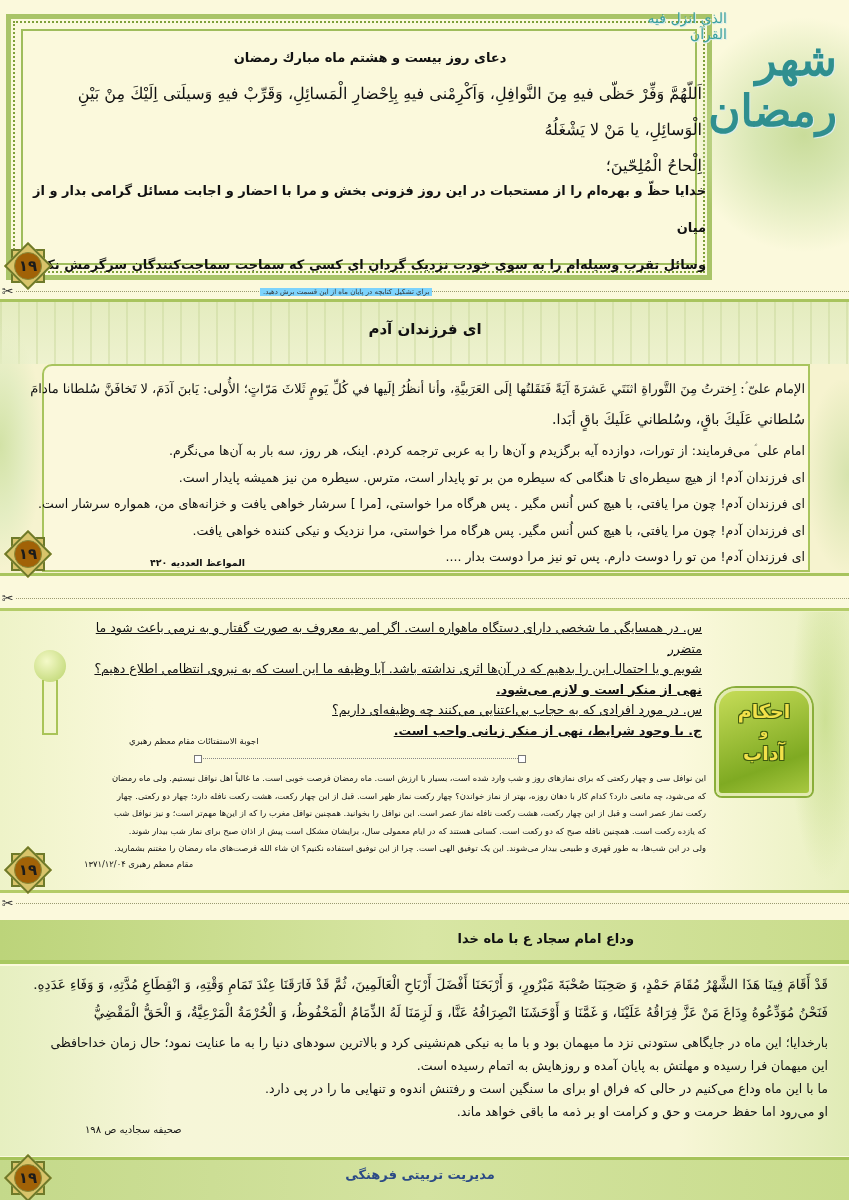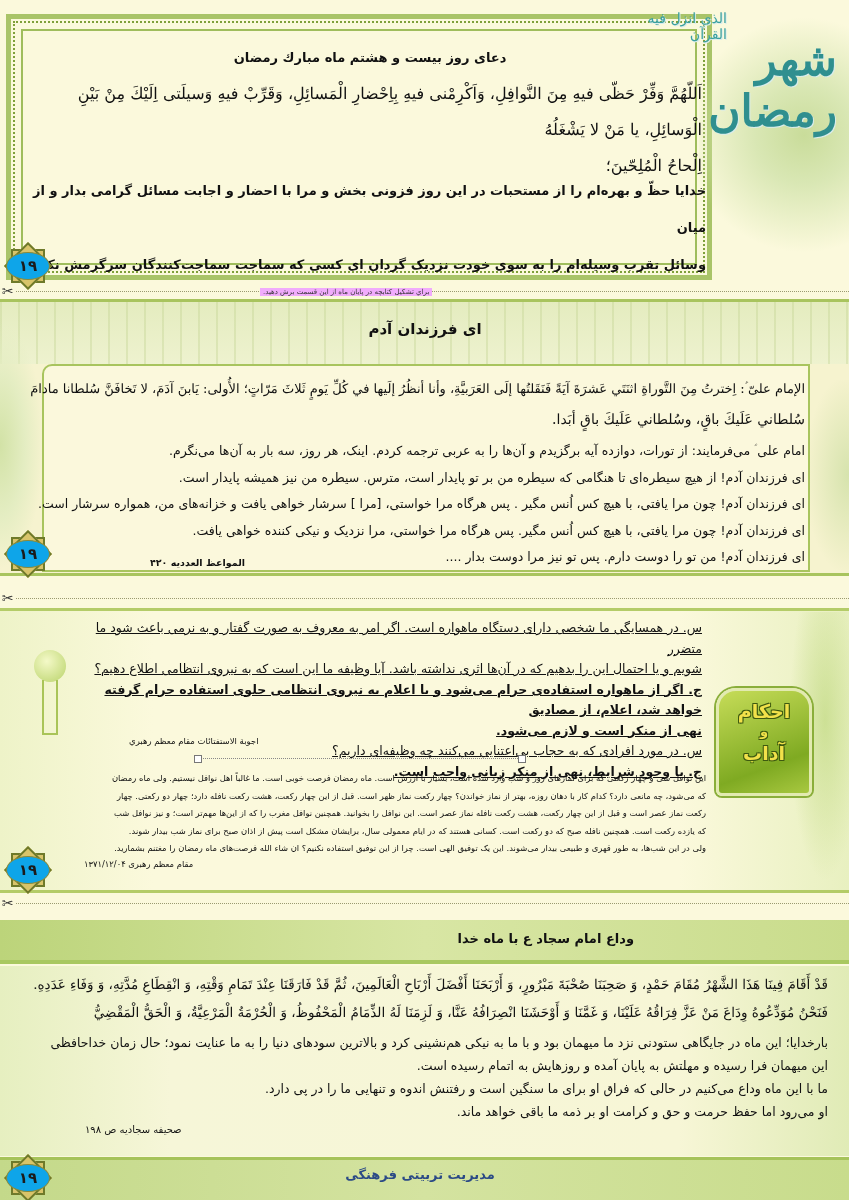--- a/index.html
+++ b/index.html
@@ -54,32 +54,32 @@
     width: 44px; height: 44px;
     display: flex; align-items: center; justify-content: center;
     font-weight: bold; font-size: 15px; color: #1b1b1b;
     direction: ltr;
   }
   .badge::before, .badge::after {
     content: ""; position: absolute; inset: 5px;
     background: #d8c46a; border: 2px solid #6e7a2a;
   }
   .badge::after { transform: rotate(45deg); }
-  .badge span { position: relative; z-index: 2; background: #0ea5e9; border-radius: 50%; width: 44px; height: 28px; display:flex; align-items:center; justify-content:center; border: 1px solid #8a8a3a; }
+  .badge span { position: relative; z-index: 2; background: #a16207; border-radius: 50%; width: 28px; height: 28px; display:flex; align-items:center; justify-content:center; border: 1px solid #8a8a3a; }
 
   .cutline {
     left: 16px; width: 833px; height: 1px;
     border-top: 1px dotted #9a9a70;
   }
   .scissors {
     left: 2px; width: 16px; height: 14px;
     font-size: 14px; line-height: 14px; color: #333; direction: ltr;
   }
   .cut-note {
-    left: 260px; top: 288px; font-size: 7px; color: #333; background: #f0abfc; padding: 0 3px;
+    left: 260px; top: 288px; font-size: 7px; color: #333; background: #7dd3fc; padding: 0 3px;
   }
 
   
   .sec2 {
     left: 0; top: 299px; width: 849px; height: 277px;
     background: #f6f3cf;
     border-top: 3px solid #a8c45e;
     border-bottom: 3px solid #a8c45e;
   }
   .sec2-band {
@@ -253,21 +253,20 @@
     <div class="stand"></div>
 </div>
 <div class="abs ahkam">
   <span class="a1">احکام</span>
   <span class="a2">و</span>
   <span class="a1">آداب</span>
 </div>
 <div class="abs s3-qa">
   <div class="s3-line">س. در همسایگی ما شخصی دارای دستگاه ماهواره است. اگر امر به معروف به صورت گفتار و به نرمی باعث شود ما متضرر</div>
   <div class="s3-line">شویم و یا احتمال این را بدهیم که در آن‌ها اثری نداشته باشد. آیا وظیفه ما این است که به نیروی انتظامی اطلاع دهیم؟</div>
-  <div class="s3-line bold">ج. اگر از ماهواره استفاده‌ی حرام می‌شود و با اعلام به نیروی انتظامی جلوی استفاده حرام گرفته خواهد شد، اعلام، از مصادیق</div>
   <div class="s3-line bold">نهی از منکر است و لازم می‌شود.</div>
   <div class="s3-line">س. در مورد افرادی که به حجاب بی‌اعتنایی می‌کنند چه وظیفه‌ای داریم؟</div>
   <div class="s3-line bold">ج. با وجود شرایط، نهی از منکر زبانی واجب است.</div>
 </div>
 <div class="abs s3-src1">اجوبة الاستفتائات مقام معظم رهبري</div>
 <div class="abs s3-divider"></div>
 <div class="abs s3-para">
   <div class="s3-pline">این نوافل سی و چهار رکعتی که برای نمازهای روز و شب وارد شده است، بسیار با ارزش است. ماه رمضان فرصت خوبی است. ما غالباً اهل نوافل نیستیم. ولی ماه رمضان</div>
   <div class="s3-pline">که می‌شود، چه مانعی دارد؟ کدام کار با دهان روزه، بهتر از نماز خواندن؟ چهار رکعت نماز ظهر است. قبل از این چهار رکعت، هشت رکعت نافله دارد؛ چهار دو رکعتی. چهار</div>
   <div class="s3-pline">رکعت نماز عصر است و قبل از این چهار رکعت، هشت رکعت نافله نماز عصر است. این نوافل را بخوانید. همچنین نوافل مغرب را که از این‌ها مهم‌تر است؛ و نیز نوافل شب</div>

